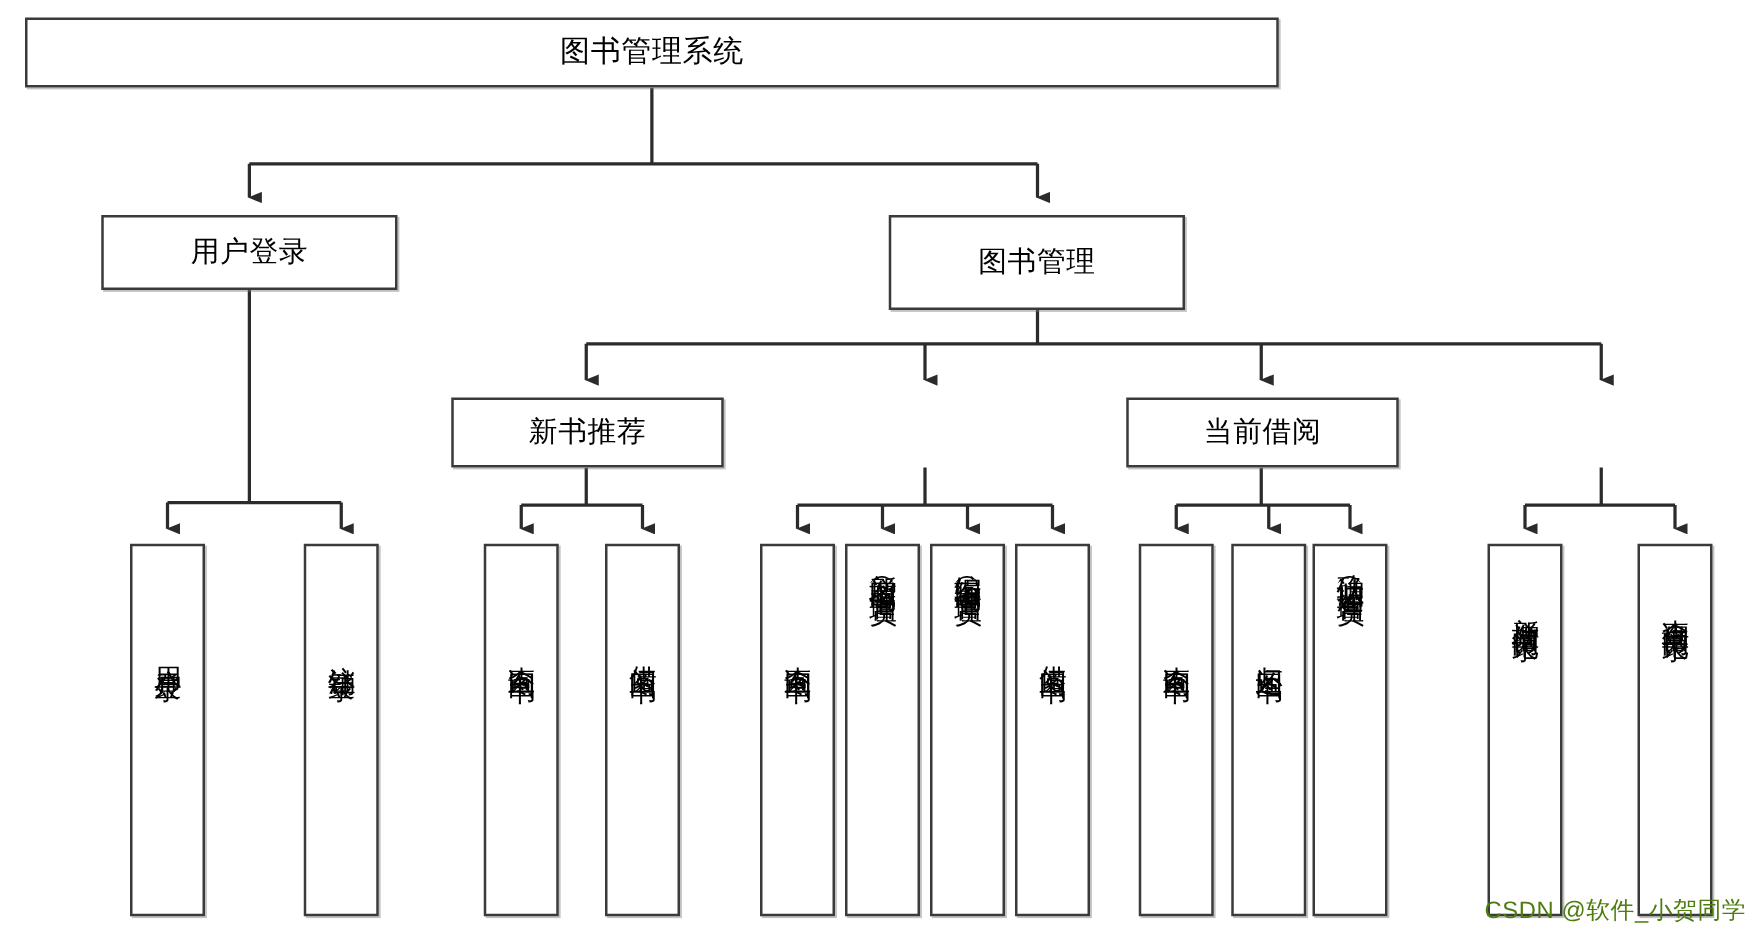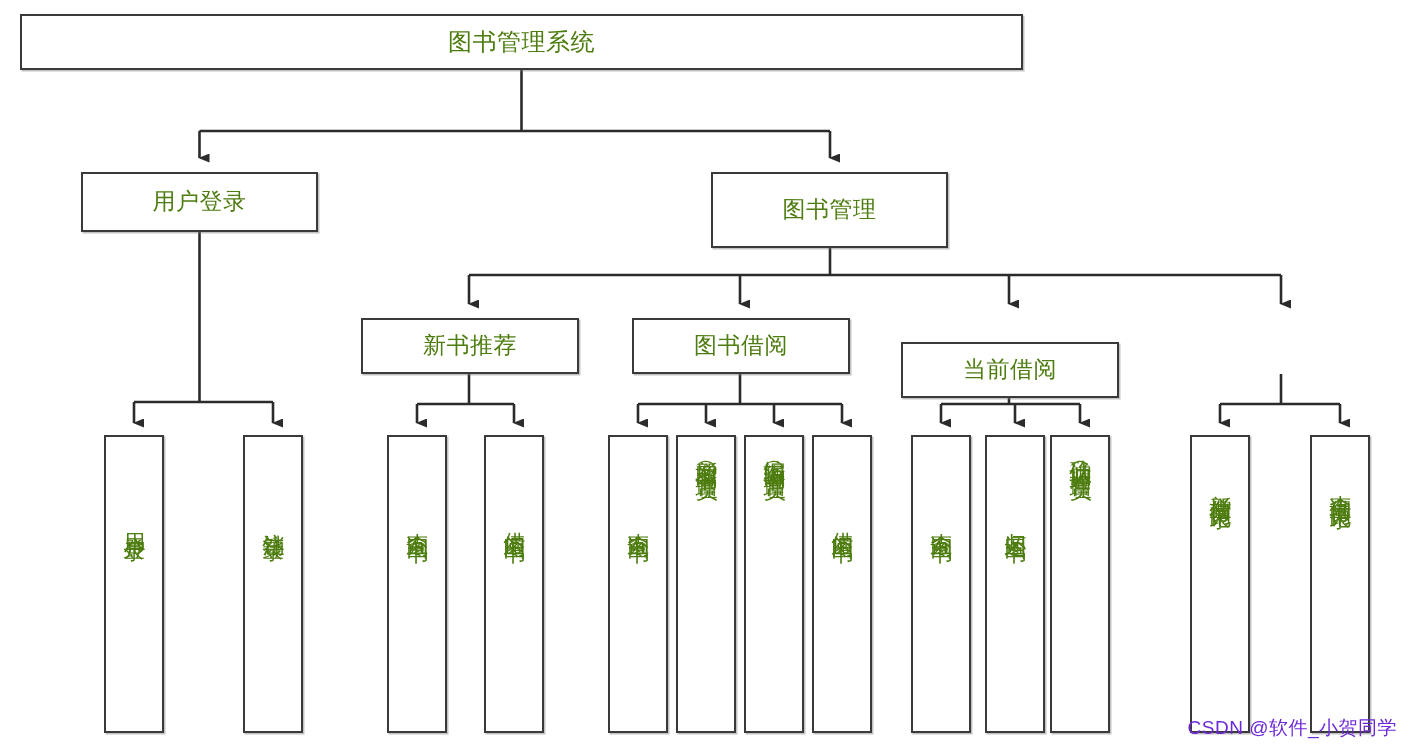--- a/index.html
+++ b/index.html
@@ -29,21 +29,21 @@
     position: absolute;
     box-sizing: border-box;
     background: #ffffff;
     border: 2.5px solid #3a3a3a;
     display: flex;
     align-items: center;
     justify-content: center;
     box-shadow: 1.5px 1.5px 0 rgba(120,120,120,0.45);
   }
   .node-label {
-    color: #4d7c0f;
+    color: #000000;
     font-size: 23px;
     line-height: 1.18;
     letter-spacing: 0.5px;
     white-space: nowrap;
     text-align: left;
   }
   .node.root .node-label { font-size: 24px; }
   .node.leaf {
     align-items: flex-start;
     padding-top: 10px;
@@ -55,21 +55,21 @@
     line-height: 1.22;
     letter-spacing: 3px;
     white-space: normal;
     max-height: 280px;
   }
   .node.leaf.tall .node-label { max-height: 285px; }
   .watermark {
     position: absolute;
     right: 8px;
     bottom: 6px;
-    color: #6d28d9;
+    color: #4d7c0f;
     font-size: 19px;
     letter-spacing: 0.5px;
     white-space: nowrap;
     user-select: none;
   }
 </style>
 </head>
 <body>
 
 <div id="canvas">
@@ -131,24 +131,21 @@
   <div class="node" style="left:81px; top:172px; width:237px; height:60px;">
     <span class="node-label">用户登录</span>
   </div>
   <div class="node" style="left:711px; top:172px; width:237px; height:76px;">
     <span class="node-label">图书管理</span>
   </div>
 
   <div class="node" style="left:361px; top:318px; width:218px; height:56px;">
     <span class="node-label">新书推荐</span>
   </div>
-  <div class="node" style="left:632px; top:318px; width:218px; height:56px;">
-    <span class="node-label">图书借阅</span>
-  </div>
-  <div class="node" style="left:901px; top:318px; width:218px; height:56px;margin-top:24px;">
+  <div class="node" style="left:901px; top:318px; width:218px; height:56px;">
     <span class="node-label">当前借阅</span>
   </div>
 
   <div class="node leaf" style="left:104px; top:435px; width:60px; height:298px; padding-top:78px;">
     <span class="node-label">用户登录</span>
   </div>
   <div class="node leaf" style="left:243px; top:435px; width:60px; height:298px; padding-top:78px;">
     <span class="node-label">注销登录</span>
   </div>
 

